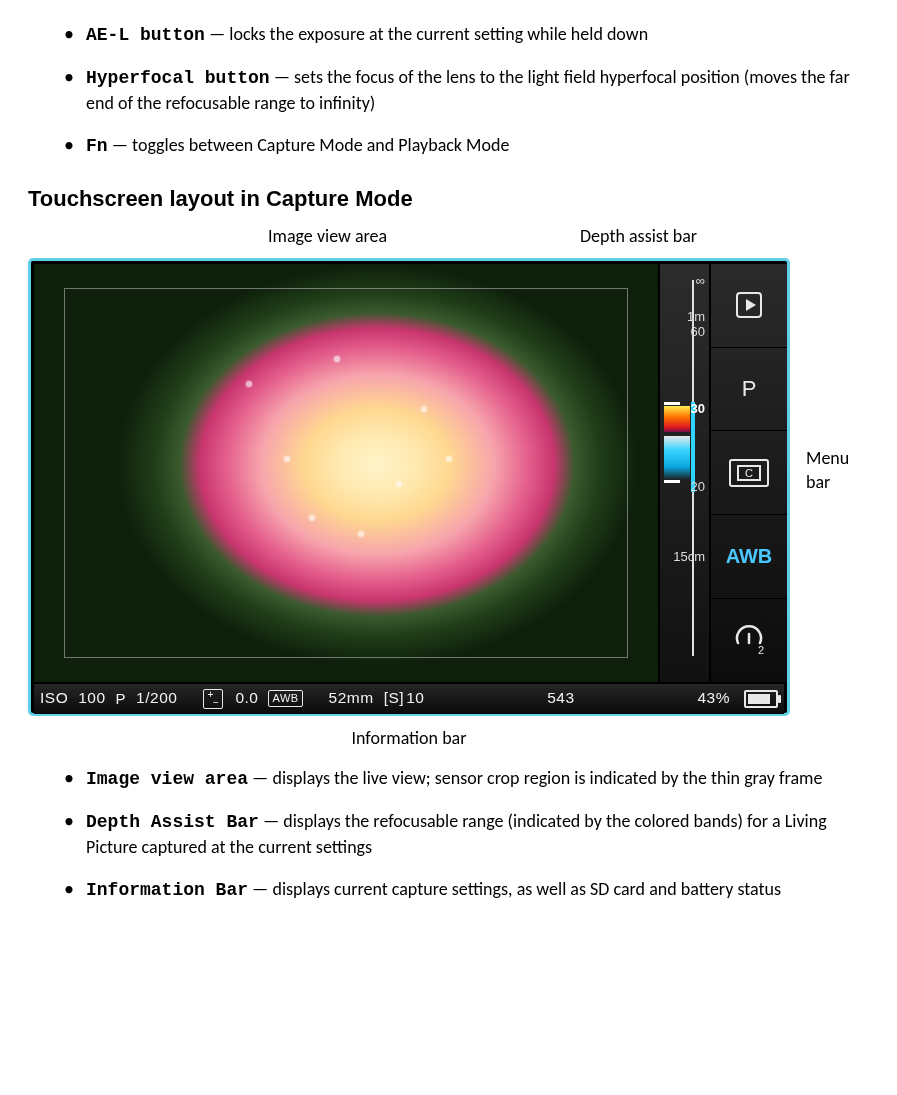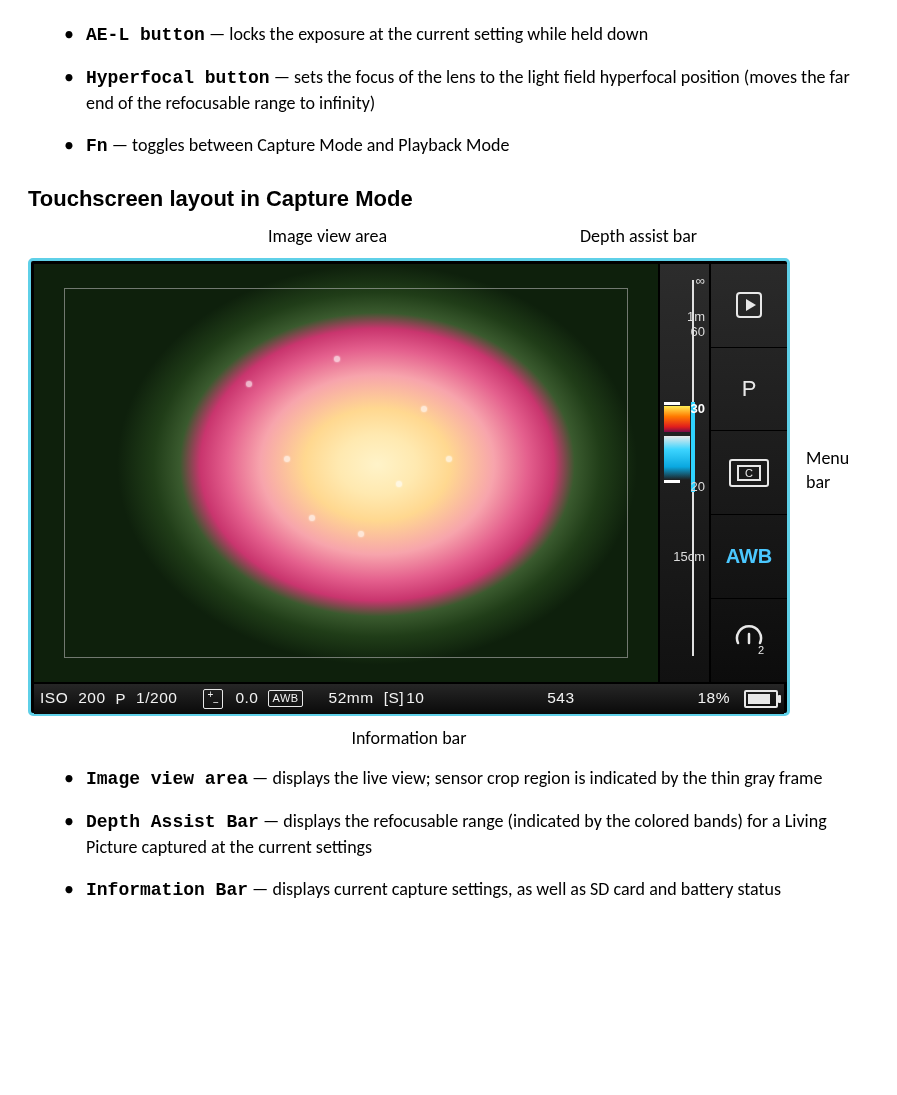--- a/index.html
+++ b/index.html
@@ -193,35 +193,35 @@
         <svg width="34" height="34" viewBox="0 0 34 34">
           <path d="M6 20 A12 12 0 1 1 28 20" fill="none" stroke="#e8e8e8" stroke-width="2.5" stroke-linecap="round"></path>
           <line x1="17" y1="20" x2="17" y2="11" stroke="#e8e8e8" stroke-width="2.5" stroke-linecap="round"></line>
           <text x="26" y="31" fill="#e8e8e8" font-size="11" font-family="Arial">2</text>
         </svg>
       </div>
     </div>
 
     <div class="info-bar">
       <span class="seg">ISO</span>
-      <span class="seg">200</span>
+      <span class="seg">100</span>
       <span class="seg mode">P</span>
       <span class="seg">1/200</span>
       <span class="spacer"></span>
       <span class="ev-icon"></span>
       <span class="seg">0.0</span>
       <span class="awb-box">AWB</span>
       <span class="spacer"></span>
       <span class="seg">52mm</span>
       <span class="seg">[S]</span>
         <span class="seg" style="margin-left:-8px">10</span>
       <span class="flex"></span>
       <span class="seg">543</span>
       <span class="flex"></span>
-      <span class="seg">18%</span>
+      <span class="seg">43%</span>
       <span class="batt">
           <span class="fill"></span>
         </span>
     </div>
 
   </div>
 
   <span class="side-label">Menu bar</span>
 </div>
 

